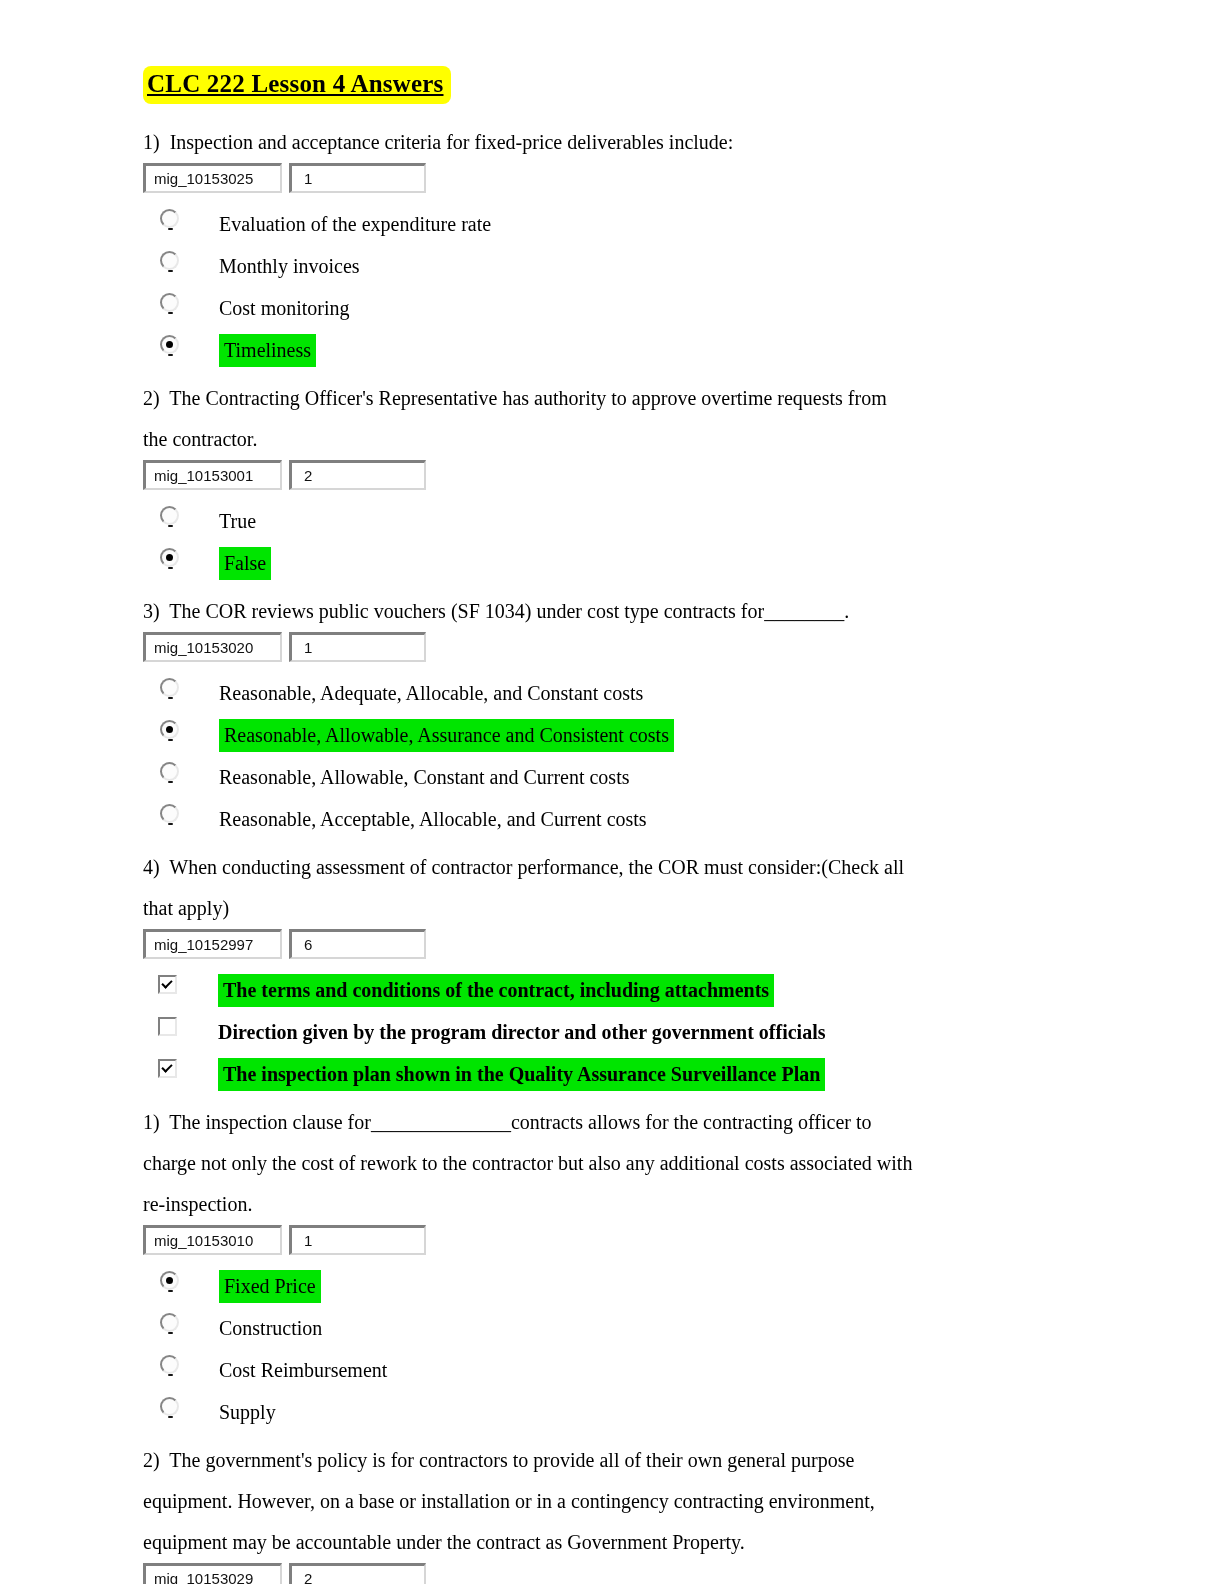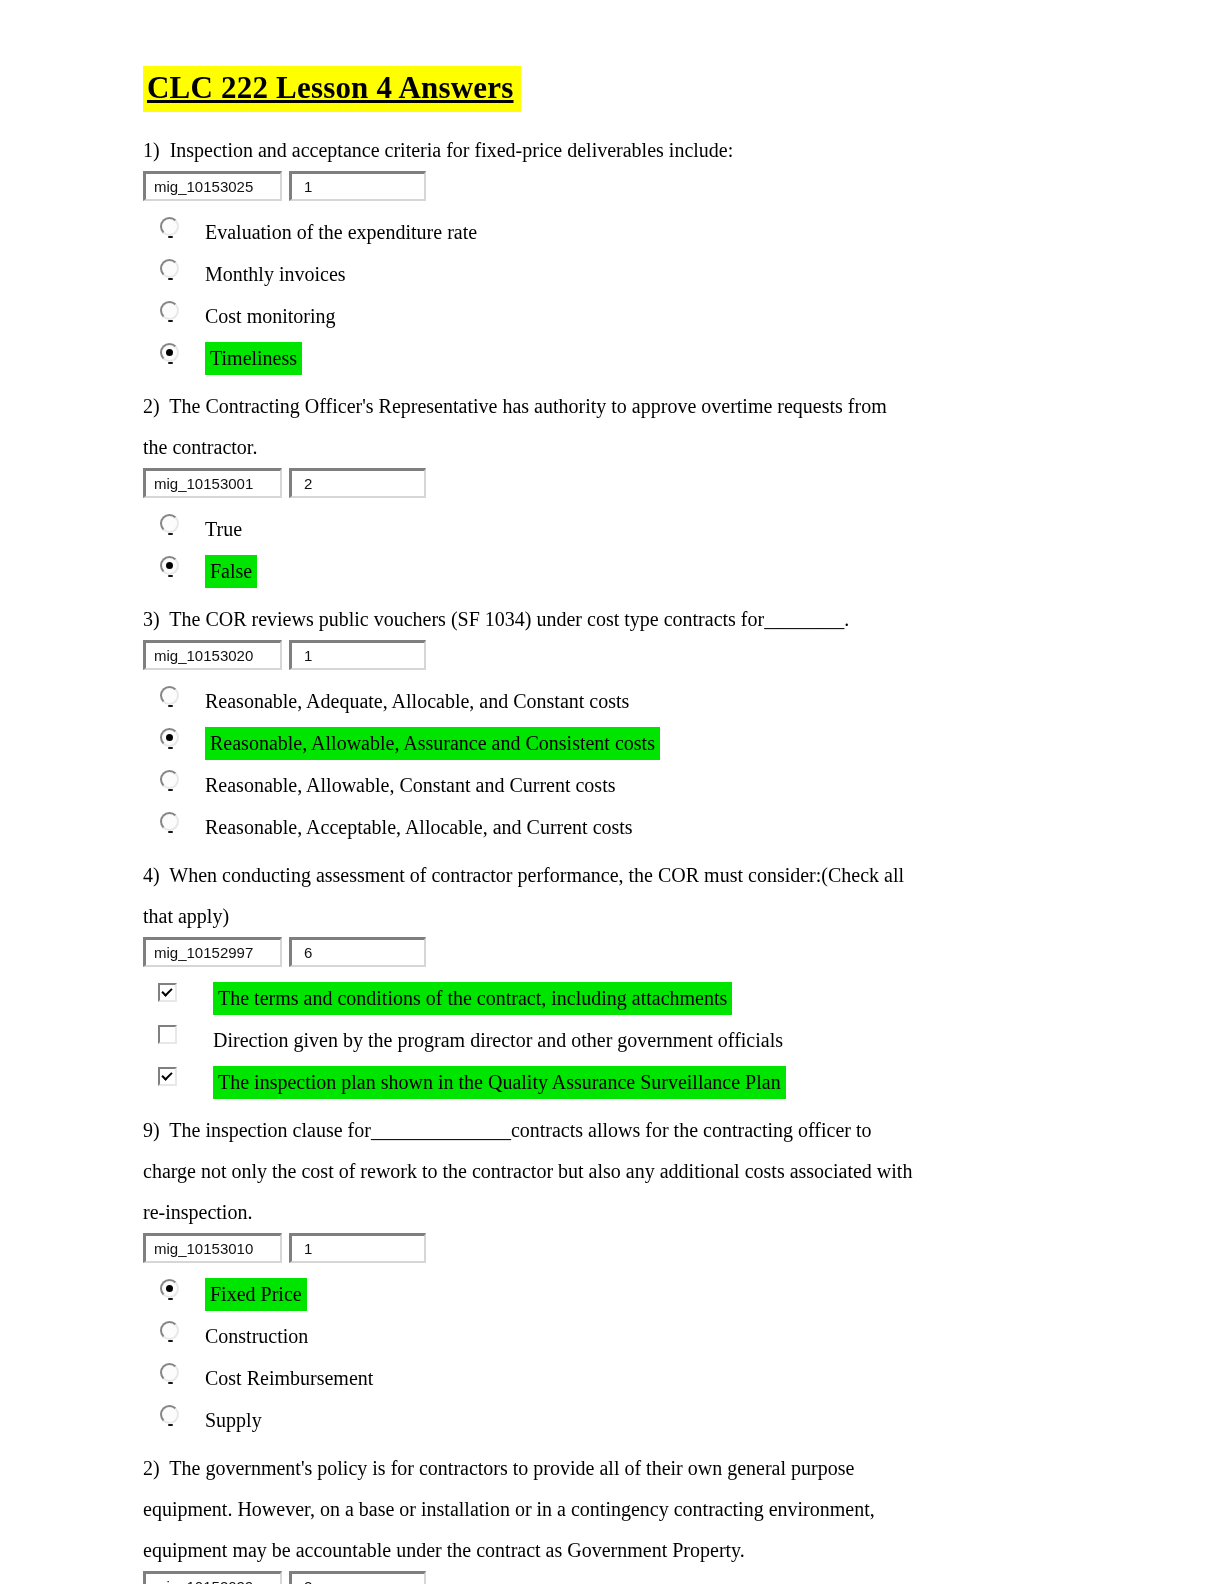--- a/index.html
+++ b/index.html
@@ -7,22 +7,22 @@
     width:1224px;height:1584px;background:#ffffff;overflow:hidden;
     font-family:"Liberation Serif", serif;color:#000;
   }
   .page{padding:66px 0 0 143px;width:950px;}
 
   
   .title-wrap{margin:0 0 24px 0;}
   .doc-title{
     display:inline-block;
     background:var(--yellow,#ffff00);
-    font-size:31px;font-weight:bold;text-decoration:underline;
-    padding:4px 7px 6px 4px;letter-spacing:0.2px;
+    font-size:25px;font-weight:bold;text-decoration:underline;
+    padding:4px 7px 6px 4px;letter-spacing:0.2px;border-radius:8px;
   }
 
   
   .question{margin-top:6px;}
   .qline{font-size:20px;line-height:28px;white-space:pre-wrap;margin-top:13px;}
 
   
   .migrow{margin-top:7px;display:flex;gap:7px;}
   .migbox{
     height:25px;background:#fff;
@@ -30,21 +30,21 @@
     border-width:3px 2px 2px 3px;
     border-color:#7f7f7f #d6d6d6 #d6d6d6 #7f7f7f;
     display:flex;align-items:center;
     font-family:"Liberation Sans", sans-serif;font-size:15px;color:#111;
   }
   .migbox.idbox{width:126px;padding-left:8px;}
   .migbox.valbox{width:120px;padding-left:12px;}
 
   
   .opts{margin-top:10px;}
-  .opt{height:42px;display:flex;align-items:center;}
+  .opt{height:42px;display:flex;align-items:center;gap:14px;}
 
   
   .radio{
     flex:none;width:15px;height:15px;border-radius:50%;
     background:#fcfcfc;position:relative;top:-6px;margin-left:17px;
     border:2px solid;border-color:#858585 #e8e8e8 #e8e8e8 #858585;
   }
   .radio::before{ 
     content:"";position:absolute;left:6px;bottom:-4px;width:5px;height:2px;
     background:#161616;border-radius:1px;
@@ -60,21 +60,21 @@
     position:relative;top:-6px;margin-left:15px;
     border:2px solid;border-color:#808080 #e8e8e8 #e8e8e8 #808080;
   }
   .checkbox.checked::after{
     content:"";position:absolute;left:2px;top:3px;width:8px;height:4px;
     border-left:2px solid #000;border-bottom:2px solid #000;
     transform:rotate(-45deg);
   }
 
   .optlabel{font-size:20px;margin-left:26px;line-height:28px;}
-  .opt .checkbox + .optlabel{margin-left:36px;}
+  .opt .checkbox + .optlabel{margin-left:27px;font-weight:bold;}
   .optlabel.hl{background:var(--green,#00e500);padding:2px 5px 3px 5px;text-align:right;}
 </style>
 </head>
 <body>
 
 <div class="page">
 
   <div class="title-wrap">
     <span class="doc-title">CLC 222 Lesson 4 Answers</span>
   </div>
@@ -183,21 +183,21 @@
         <span class="optlabel">Direction given by the program director and other government officials</span>
       </div>
       <div class="opt">
         <span class="checkbox checked"></span>
         <span class="optlabel hl">The inspection plan shown in the Quality Assurance Surveillance Plan</span>
       </div>
     </div>
   </section>
 
   <section class="question">
-    <div class="qline">9)  The inspection clause for______________contracts allows for the contracting officer to</div>
+    <div class="qline">1)  The inspection clause for______________contracts allows for the contracting officer to</div>
     <div class="qline">charge not only the cost of rework to the contractor but also any additional costs associated with</div>
     <div class="qline">re-inspection.</div>
     <div class="migrow">
       <div class="migbox idbox">
           <span>mig_10153010</span>
         </div>
       <div class="migbox valbox">
           <span>1</span>
         </div>
     </div>

